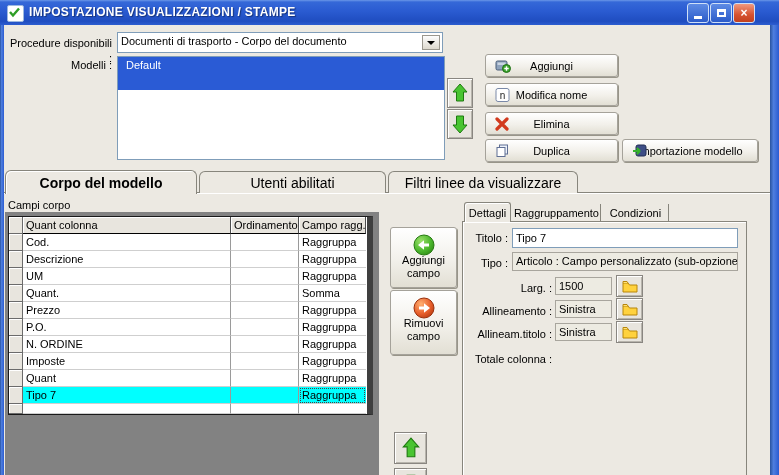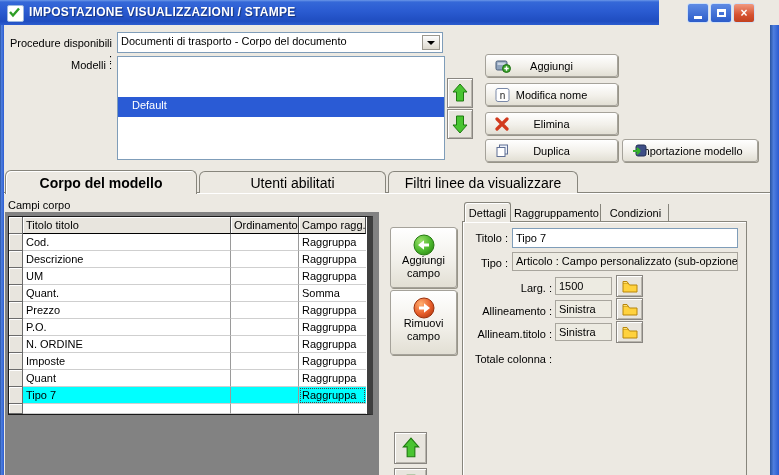--- a/index.html
+++ b/index.html
@@ -1,19 +1,19 @@
 <!DOCTYPE html>
 <html><head>
 <meta charset="utf-8">
 <style>
   html,body{margin:0;padding:0;}
   body{font-family:"Liberation Sans", sans-serif; background:#555;}
   .window{position:relative;width:779px;height:475px;overflow:hidden;background:#ECE9E2;}
   
-  .titlebar{position:absolute;left:0;top:0;width:659px;height:25px;
+  .titlebar{position:absolute;left:0;top:0;width:779px;height:25px;
     background:linear-gradient(180deg,#6B97E8 0%,#3568D8 8%,#2A5BD1 45%,#1F4DC0 85%,#2C5DD0 100%);}
   .title-icon{position:absolute;left:7px;top:5px;width:15px;height:15px;background:#fff;border:1px solid #9db9e0;border-radius:2px;}
   .title-text{position:absolute;left:29px;top:0;height:25px;line-height:25px;color:#fff;font-size:12px;font-weight:bold;letter-spacing:.3px;text-shadow:1px 1px 1px #16337a;}
   .winbtn{position:absolute;top:3px;width:22px;height:20px;border:1px solid #cfe0f7;border-radius:3px;
     box-sizing:border-box;display:flex;align-items:center;justify-content:center;color:#fff;font-size:12px;font-weight:bold;}
   .winbtn.min{left:687px;background:linear-gradient(180deg,#5E8BE4,#2C5CC9);}
   .winbtn.max{left:710px;background:linear-gradient(180deg,#5E8BE4,#2C5CC9);}
   .winbtn.close{left:733px;background:linear-gradient(180deg,#F1997F,#D6512F 60%,#C2411F);}
   .min-glyph{width:8px;height:3px;background:#fff;margin-top:9px;}
   .max-glyph{width:9px;height:8px;border:2px solid #fff;border-top-width:3px;box-sizing:border-box;}
@@ -33,21 +33,21 @@
   .pushbtn{position:absolute;box-sizing:border-box;border:1px solid #A5A29A;border-radius:3px;
     background:linear-gradient(180deg,#FFFFFF,#F2F0EA 55%,#E2DFD4);box-shadow:1px 1px 0 #989589;
     font-size:11px;color:#000;display:flex;align-items:center;justify-content:center;cursor:default;}
   .pushbtn .icon{position:absolute;left:9px;top:50%;transform:translateY(-50%);}
   .smallbtn{position:absolute;box-sizing:border-box;background:#E8E5DE;border:1px solid #898681;
     box-shadow:inset 1px 1px 0 #fff, inset -1px -1px 0 #b7b4ac;display:flex;align-items:center;justify-content:center;}
   input.edit{position:absolute;box-sizing:border-box;border:1px solid #7F9DB9;font-family:"Liberation Sans",sans-serif;font-size:11px;padding:2px 3px;margin:0;background:#fff;}
   input.edit.flat{border:1px solid #A8A59D;background:#EDEBE2;}
   
   .listbox{position:absolute;left:117px;top:56px;width:328px;height:104px;background:#fff;border:1px solid #7F9DB9;box-sizing:border-box;overflow:hidden;}
-  .list-item{height:20px;line-height:16px;font-size:11px;padding-left:14px;margin-top:40px;}
+  .list-item{height:33px;line-height:16px;font-size:11px;padding-left:8px;}
   .list-item.sel{background:#2A5BD5;color:#fff;}
   
   .tabline{position:absolute;left:4px;top:192px;width:766px;height:1px;background:#87857C;box-shadow:0 1px 0 #fff;}
   .mtab{position:absolute;top:171px;height:22px;box-sizing:border-box;border:1px solid #87857C;border-bottom:none;border-radius:6px 6px 0 0;
     background:#ECE9E2;font-size:14px;display:flex;align-items:center;justify-content:center;z-index:2;}
   .mtab.active{top:170px;height:24px;font-weight:bold;z-index:3;box-shadow:inset 1px 1px 0 #fff;}
   
   .grid-surround{position:absolute;left:5px;top:212px;width:374px;height:263px;background:#828282;}
   .grid{position:absolute;left:3px;top:4px;width:358px;border:1px solid #1a1a1a;border-right:6px solid #3f3f3f;background:#fff;}
   .g-row{display:flex;height:17px;}
@@ -170,21 +170,21 @@
   <div class="tabline"></div>
   <div class="mtab active" style="left:5px;width:192px;">Corpo del modello</div>
   <div class="mtab" style="left:199px;width:187px;">Utenti abilitati</div>
   <div class="mtab" style="left:388px;width:190px;">Filtri linee da visualizzare</div>
 
   <div class="lbl" style="left:8px;top:198px;">Campi corpo</div>
   <div class="grid-surround">
     <div class="grid">
       <div class="g-row g-head">
         <div class="g-sel"></div>
-        <div class="g-cell c1">Titolo titolo</div>
+        <div class="g-cell c1">Quant colonna</div>
         <div class="g-cell c2">Ordinamento</div>
         <div class="g-cell c3">Campo ragg.</div>
       </div>
       <div>
           <div class="g-row g-data">
             <div class="g-sel"></div>
             <div class="g-cell c1">Cod.</div>
             <div class="g-cell c2"></div>
             <div class="g-cell c3">Raggruppa</div>
           </div>

